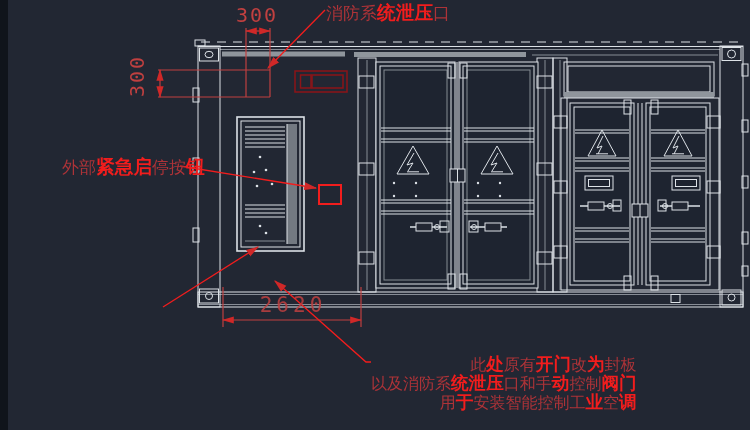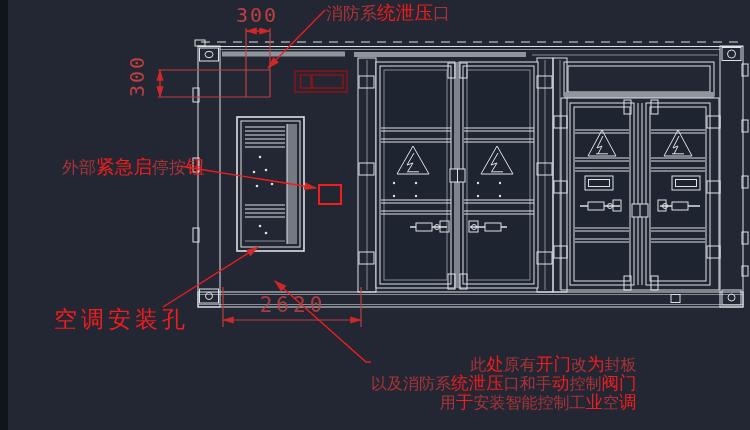--- a/index.html
+++ b/index.html
@@ -15,21 +15,21 @@
   .df{fill:var(--bg);}
   .lf{fill:#1e2430;}
   .dot{fill:var(--line);stroke:none;}
   .r{stroke:var(--red_medium);fill:none;stroke-width:1.2;}
   .rl{stroke:var(--red_bright);fill:none;stroke-width:1.3;}
   .rb{stroke:var(--red_bright);fill:none;stroke-width:2;}
   .rd{stroke:var(--red_dark);fill:none;stroke-width:1.5;}
   .ann{position:absolute;white-space:nowrap;line-height:1.1;}
   .dim{font-family:"DejaVu Sans Mono",monospace;color:var(--red_medium);letter-spacing:2px;}
   .seg-t{color:var(--red_thin);font-weight:400;font-family:Liberation Serif, serif;}
-  .seg-b{color:var(--red_bright);font-weight:400;font-size:1.1em;}
+  .seg-b{color:var(--red_bright);font-weight:700;font-size:1.1em;}
   .cjk{font-size:17px;}
   .note-line{white-space:nowrap;}
 </style>
 </head>
 <body>
 
 <div id="canvas">
 
   <div id="corrugation"></div>
 
@@ -306,21 +306,20 @@
   <div class="ann dim" style="left:228px;top:4px;width:40px;text-align:center;font-size:20px;">300</div>
 
   <div class="ann dim" style="left:109px;top:66px;width:40px;text-align:center;font-size:20px;transform:rotate(-90deg);">300</div>
 
   <div class="ann dim" style="left:245px;top:294px;width:80px;text-align:center;font-size:21px;letter-spacing:4px;opacity:.85;">2620</div>
 
   <div class="ann cjk" style="left:318px;top:3px;"><span class="seg-t">消防系</span><span class="seg-b">统泄压</span><span class="seg-t">口</span></div>
 
   <div class="ann cjk" style="left:54px;top:157px;"><span class="seg-t">外部</span><span class="seg-b">紧急</span><span class="seg-b">启</span><span class="seg-t">停按</span><span class="seg-b">钮</span></div>
 
-  <div class="ann" style="left:46px;top:307px;font-size:23px;color:var(--red_bright);font-family:'Liberation Serif',serif;letter-spacing:4px;">空调安装孔</div>
 
   <div class="ann" style="left:363px;top:355px;font-size:16px;line-height:19px;text-align:right;">
     <div class="note-line"><span class="seg-t">此</span><span class="seg-b">处</span><span class="seg-t">原有</span><span class="seg-b">开门</span><span class="seg-t">改</span><span class="seg-b">为</span><span class="seg-t">封板</span></div>
     <div class="note-line"><span class="seg-t">以及消防系</span><span class="seg-b">统泄压</span><span class="seg-t">口和手</span><span class="seg-b">动</span><span class="seg-t">控制</span><span class="seg-b">阀门</span></div>
     <div class="note-line"><span class="seg-t">用</span><span class="seg-b">于</span><span class="seg-t">安装智能控制工</span><span class="seg-b">业</span><span class="seg-t">空</span><span class="seg-b">调</span></div>
   </div>
 
 </div>
 
 </body></html>

